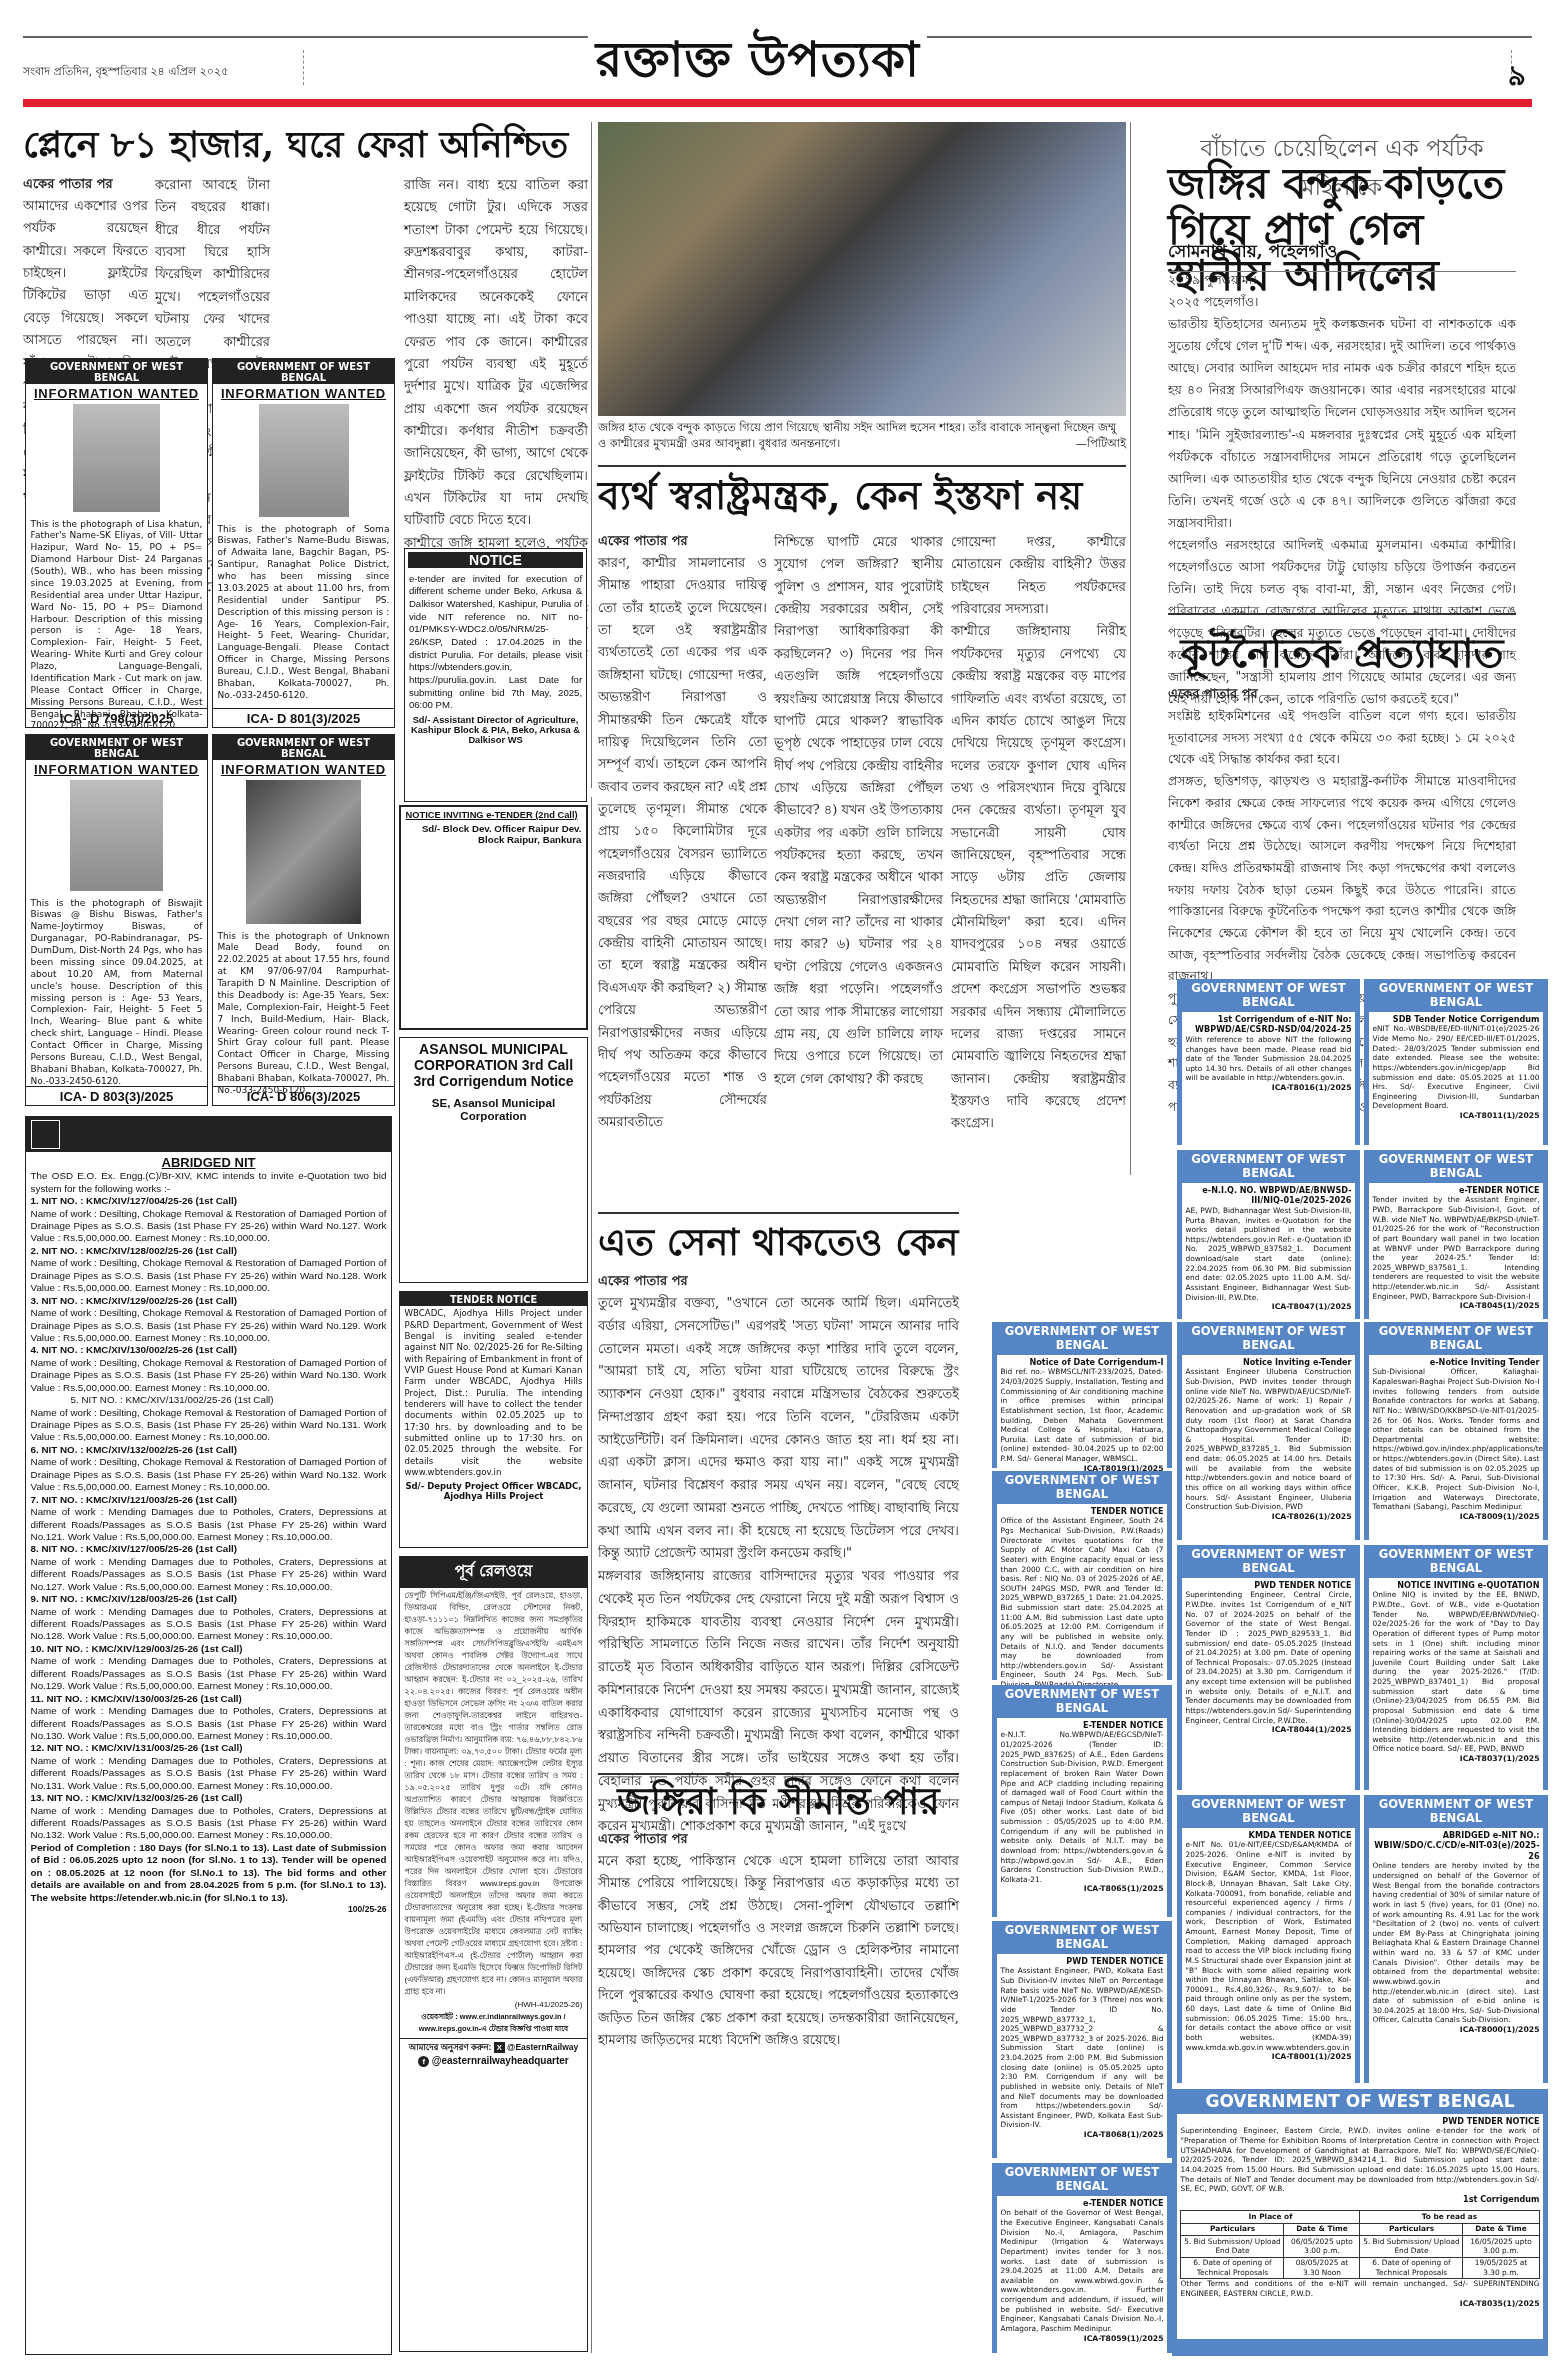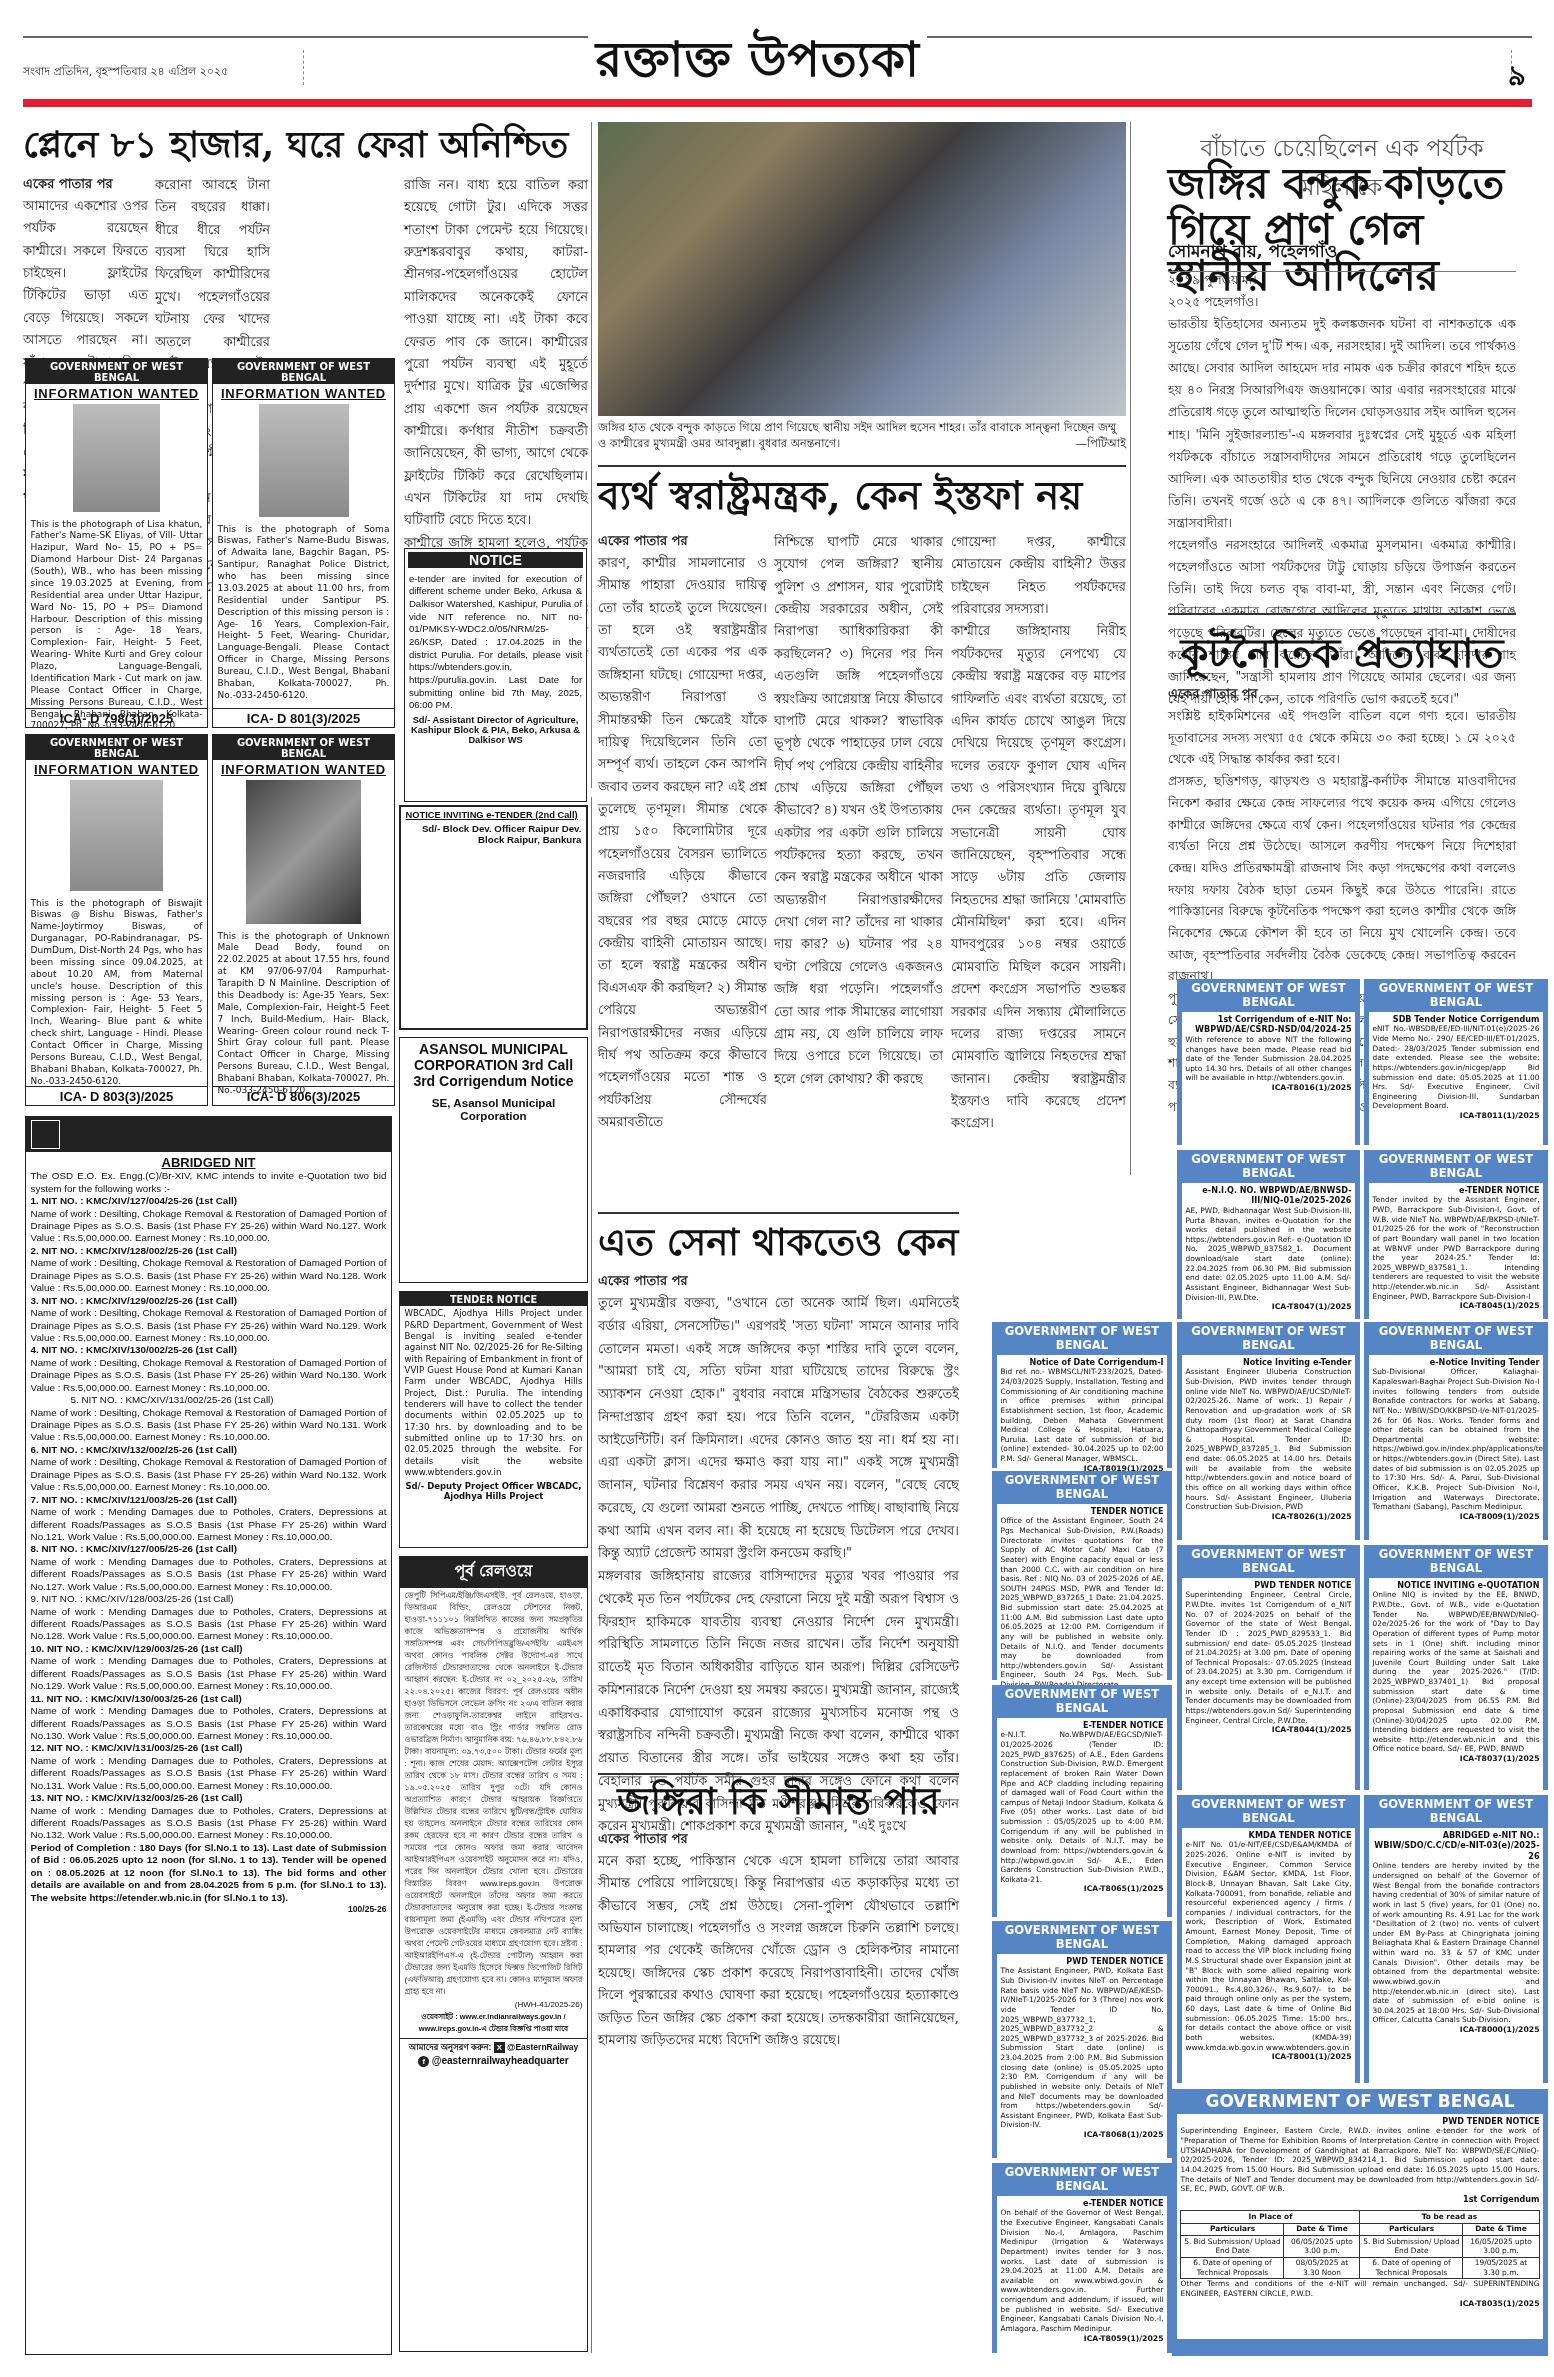--- a/index.html
+++ b/index.html
@@ -118,21 +118,21 @@
         </div>
         <div class="kmc-row">
           <div style="font-weight: bold;">7. NIT NO. : KMC/XIV/121/003/25-26 (1st Call)</div>
           <div>Name of work : Mending Damages due to Potholes, Craters, Depressions at different Roads/Passages as S.O.S Basis (1st Phase FY 25-26) within Ward No.121. Work Value : Rs.5,00,000.00. Earnest Money : Rs.10,000.00.</div>
         </div>
         <div class="kmc-row">
           <div style="font-weight: bold;">8. NIT NO. : KMC/XIV/127/005/25-26 (1st Call)</div>
           <div>Name of work : Mending Damages due to Potholes, Craters, Depressions at different Roads/Passages as S.O.S Basis (1st Phase FY 25-26) within Ward No.127. Work Value : Rs.5,00,000.00. Earnest Money : Rs.10,000.00.</div>
         </div>
         <div class="kmc-row">
-          <div style="font-weight: normal;">9. NIT NO. : KMC/XIV/128/003/25-26 (1st Call)</div>
+          <div style="font-weight: bold;">9. NIT NO. : KMC/XIV/128/003/25-26 (1st Call)</div>
           <div>Name of work : Mending Damages due to Potholes, Craters, Depressions at different Roads/Passages as S.O.S Basis (1st Phase FY 25-26) within Ward No.128. Work Value : Rs.5,00,000.00. Earnest Money : Rs.10,000.00.</div>
         </div>
         <div class="kmc-row">
           <div style="font-weight: bold;">10. NIT NO. : KMC/XIV/129/003/25-26 (1st Call)</div>
           <div>Name of work : Mending Damages due to Potholes, Craters, Depressions at different Roads/Passages as S.O.S Basis (1st Phase FY 25-26) within Ward No.129. Work Value : Rs.5,00,000.00. Earnest Money : Rs.10,000.00.</div>
         </div>
         <div class="kmc-row">
           <div style="font-weight: bold;">11. NIT NO. : KMC/XIV/130/003/25-26 (1st Call)</div>
           <div>Name of work : Mending Damages due to Potholes, Craters, Depressions at different Roads/Passages as S.O.S Basis (1st Phase FY 25-26) within Ward No.130. Work Value : Rs.5,00,000.00. Earnest Money : Rs.10,000.00.</div>
         </div>

